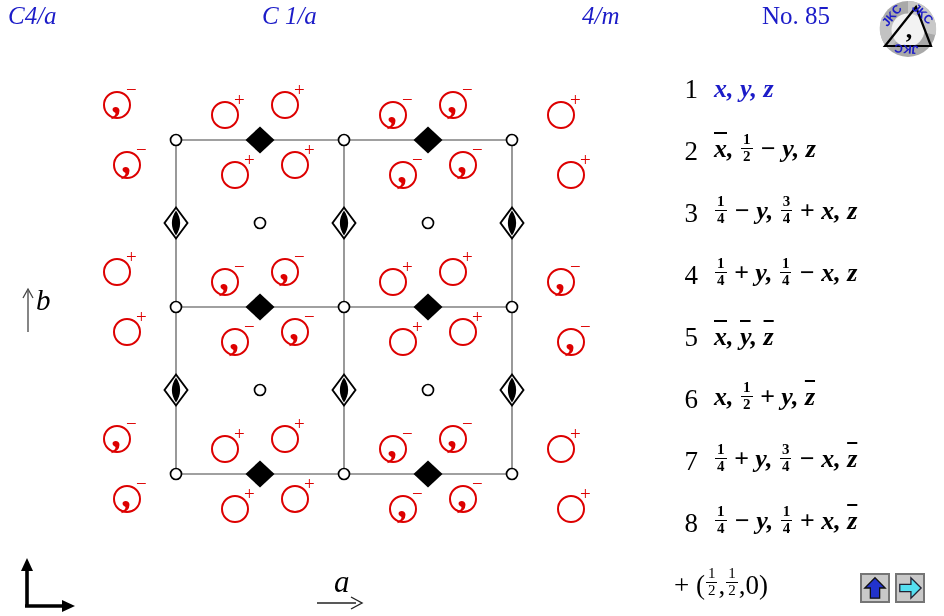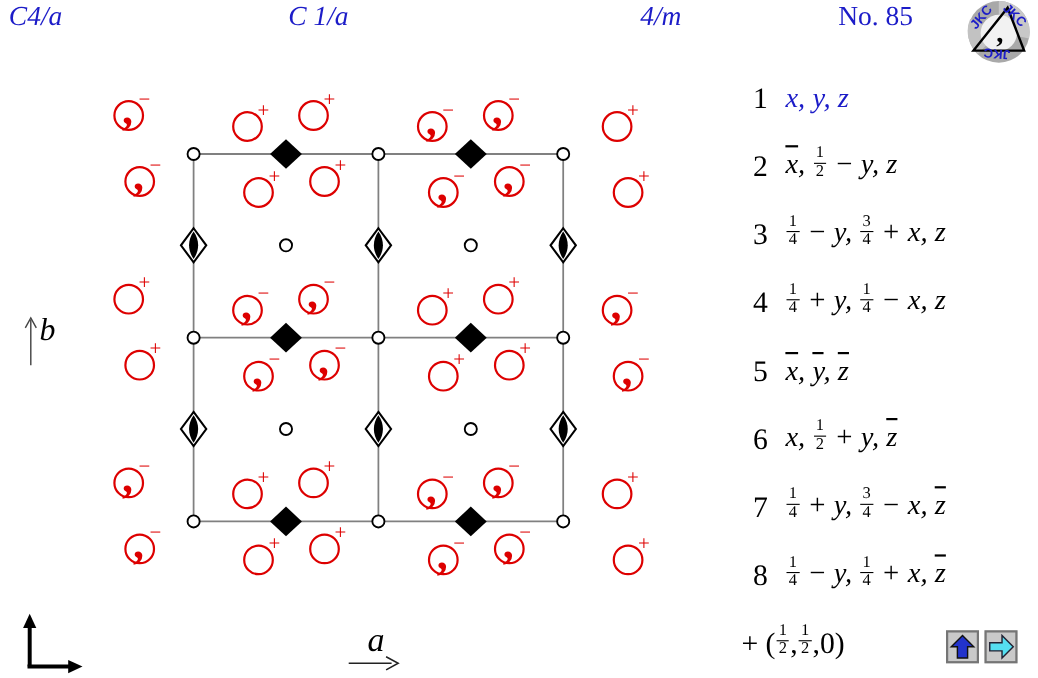--- a/index.html
+++ b/index.html
@@ -15,21 +15,21 @@
   #diagram-svg{position:absolute;left:0;top:0;}
   .axis-label{position:absolute;font-style:italic;}
   #op-list .op-row{
     position:absolute;left:672px;height:48px;
     display:flex;align-items:center;white-space:nowrap;
   }
   .op-num{
     display:inline-block;width:26px;text-align:right;
     font-size:27px;margin-right:16px;flex:none;
   }
-  .op-coords{font-size:26px;font-style:italic;}
+  .op-coords{font-size:26px;font-style:italic;font-weight:bold;}
   .frac{
     display:inline-flex;flex-direction:column;align-items:center;
     font-size:15px;font-style:normal;line-height:1.05;
     vertical-align:middle;position:relative;top:-3px;margin:0 1px;
   }
   .frac .nu{border-bottom:1.4px solid currentColor;padding:0 2px;}
   .frac .de{padding:0 2px;}
   .ov{text-decoration:overline;text-decoration-thickness:1.5px;}
   #translation-note{
     position:absolute;left:674px;top:563px;height:44px;

